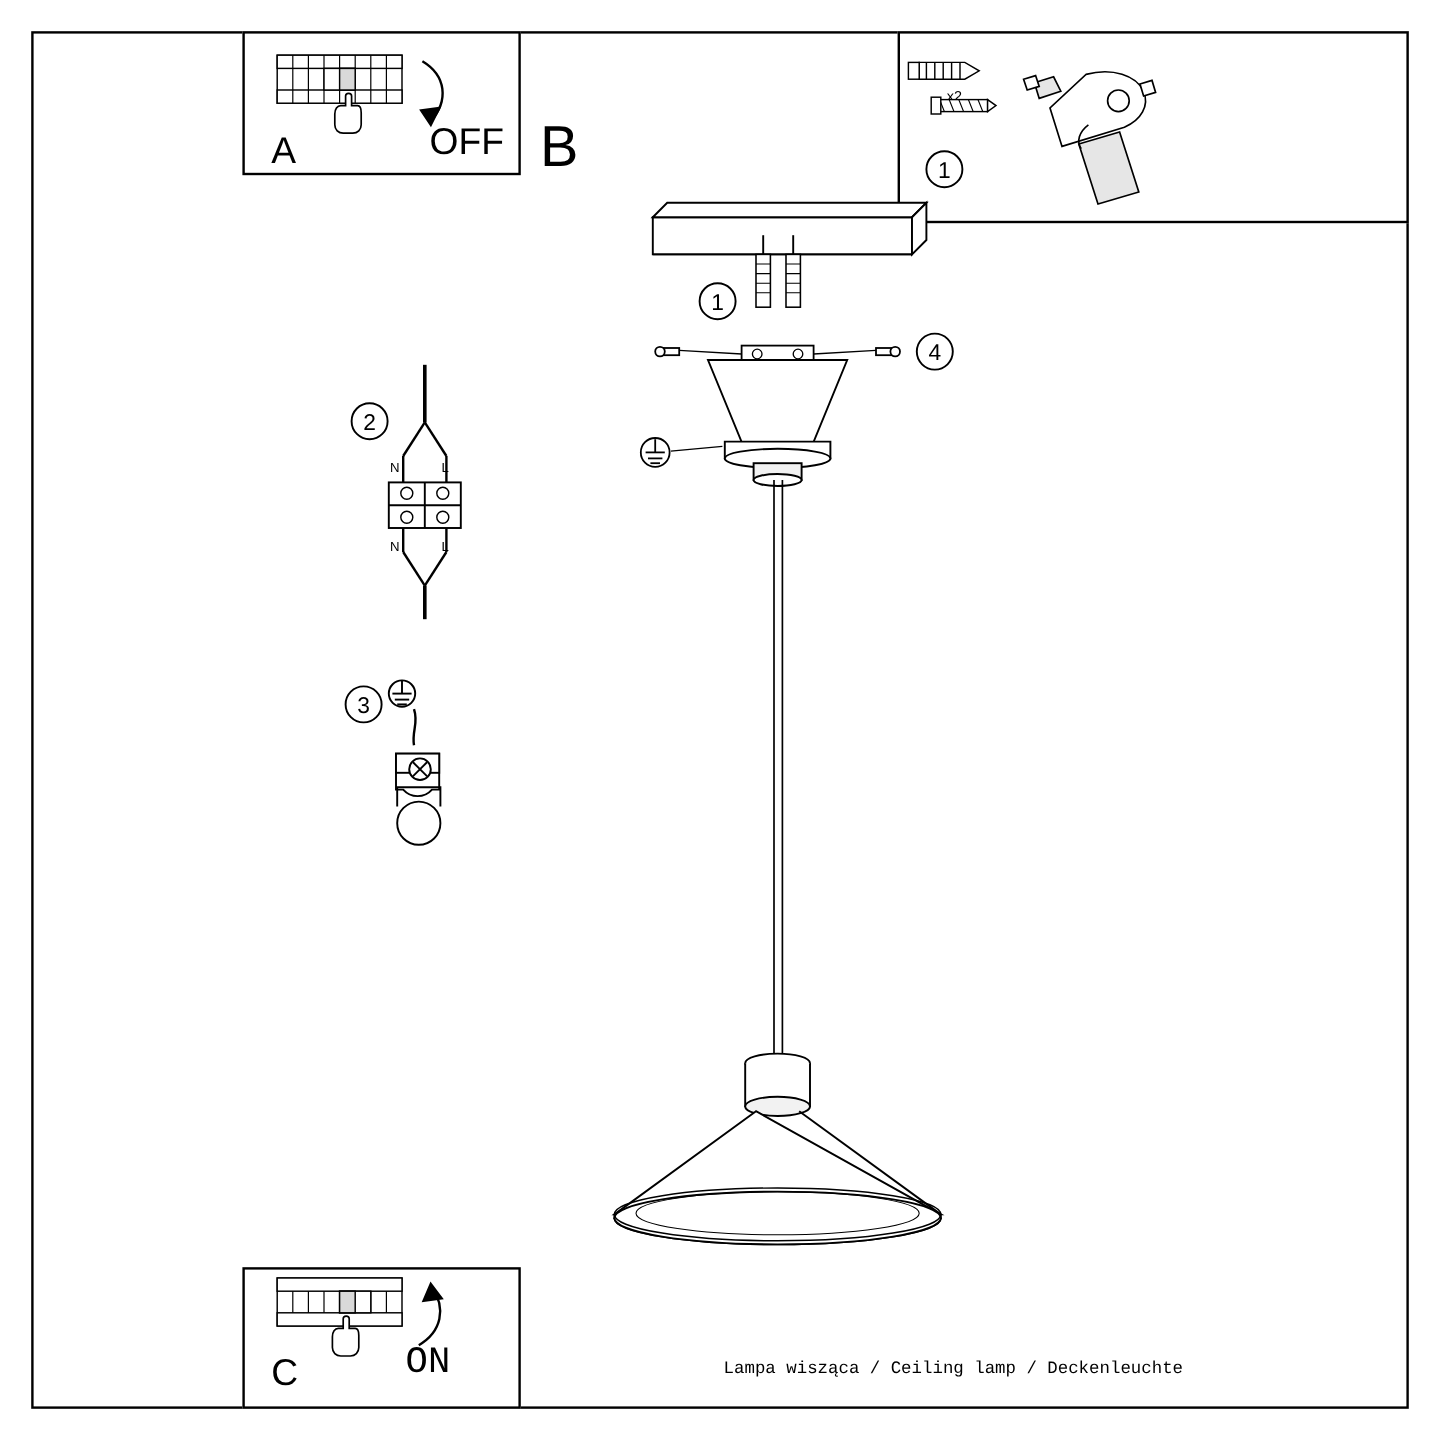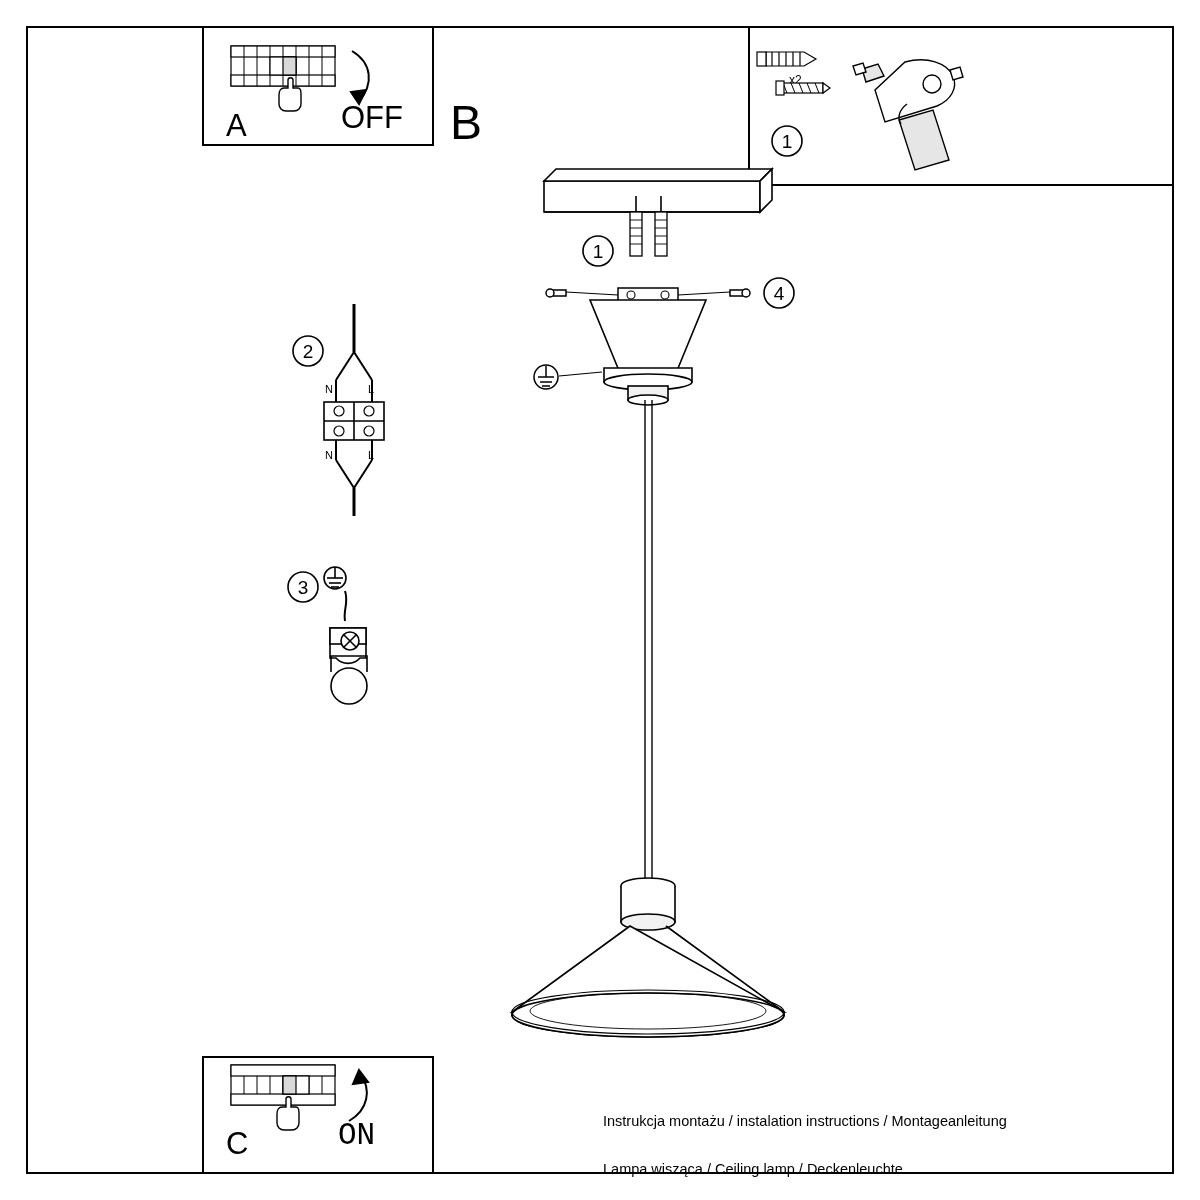--- a/index.html
+++ b/index.html
@@ -44,21 +44,21 @@
     position: absolute;
     font-size: 31px;
     line-height: 1;
   }
   #letter-a { left: 226px; top: 110px; }
   #letter-b { left: 450px; top: 99px; font-size: 48px; }
   #letter-c { left: 226px; top: 1128px; }
 
   .word-off {
     position: absolute;
-    left: 341px;
+    left: 358px;
     top: 100px;
     font-size: 31px;
   }
   .word-on {
     position: absolute;
     left: 338px;
     top: 1118px;
     font-size: 31px;
     font-family: Liberation Mono, monospace;
   }
@@ -86,21 +86,21 @@
     width: 1200px;
     height: 1200px;
     pointer-events: none;
   }
   .cap-line {
     position: absolute;
     font-size: 14.5px;
     white-space: nowrap;
   }
   #cap1 { left: 603px; top: 1113px; }
-  #cap2 { left: 603px; top: 1161px; }
+  #cap2 { left: 603px; top: 1133px; font-family: Liberation Mono, monospace; }
 
   .tiny-label {
     position: absolute;
     font-size: 12px;
   }
   #x2-label { left: 789px; top: 73px; }
 
   .num-label {
     font-size: 19px;
     font-family: "Liberation Sans", sans-serif;
@@ -122,21 +122,20 @@
 
   <div class="panel-letter" id="letter-a">A</div>
   <div class="panel-letter" id="letter-b">B</div>
   <div class="panel-letter" id="letter-c">C</div>
 
   <div class="word-off">OFF</div>
   <div class="word-on">ON</div>
 
   <div class="tiny-label" id="x2-label">x2</div>
 
-  <div class="cap-line" id="cap1">Instrukcja montażu / instalation instructions / Montageanleitung</div>
   <div class="cap-line" id="cap2">Lampa wisząca / Ceiling lamp / Deckenleuchte</div>
 
   <svg class="art" viewBox="0 0 1200 1200" xmlns="http://www.w3.org/2000/svg">
 
     <g stroke="#000" fill="none" stroke-width="1.2">
       <rect x="231" y="46" width="104" height="40" fill="#fff"></rect>
       <rect x="231" y="46" width="104" height="11" fill="#fff"></rect>
       <rect x="231" y="75" width="104" height="11" fill="#fff"></rect>
       <g stroke-width="1">
         <line x1="244" y1="46" x2="244" y2="86"></line>

